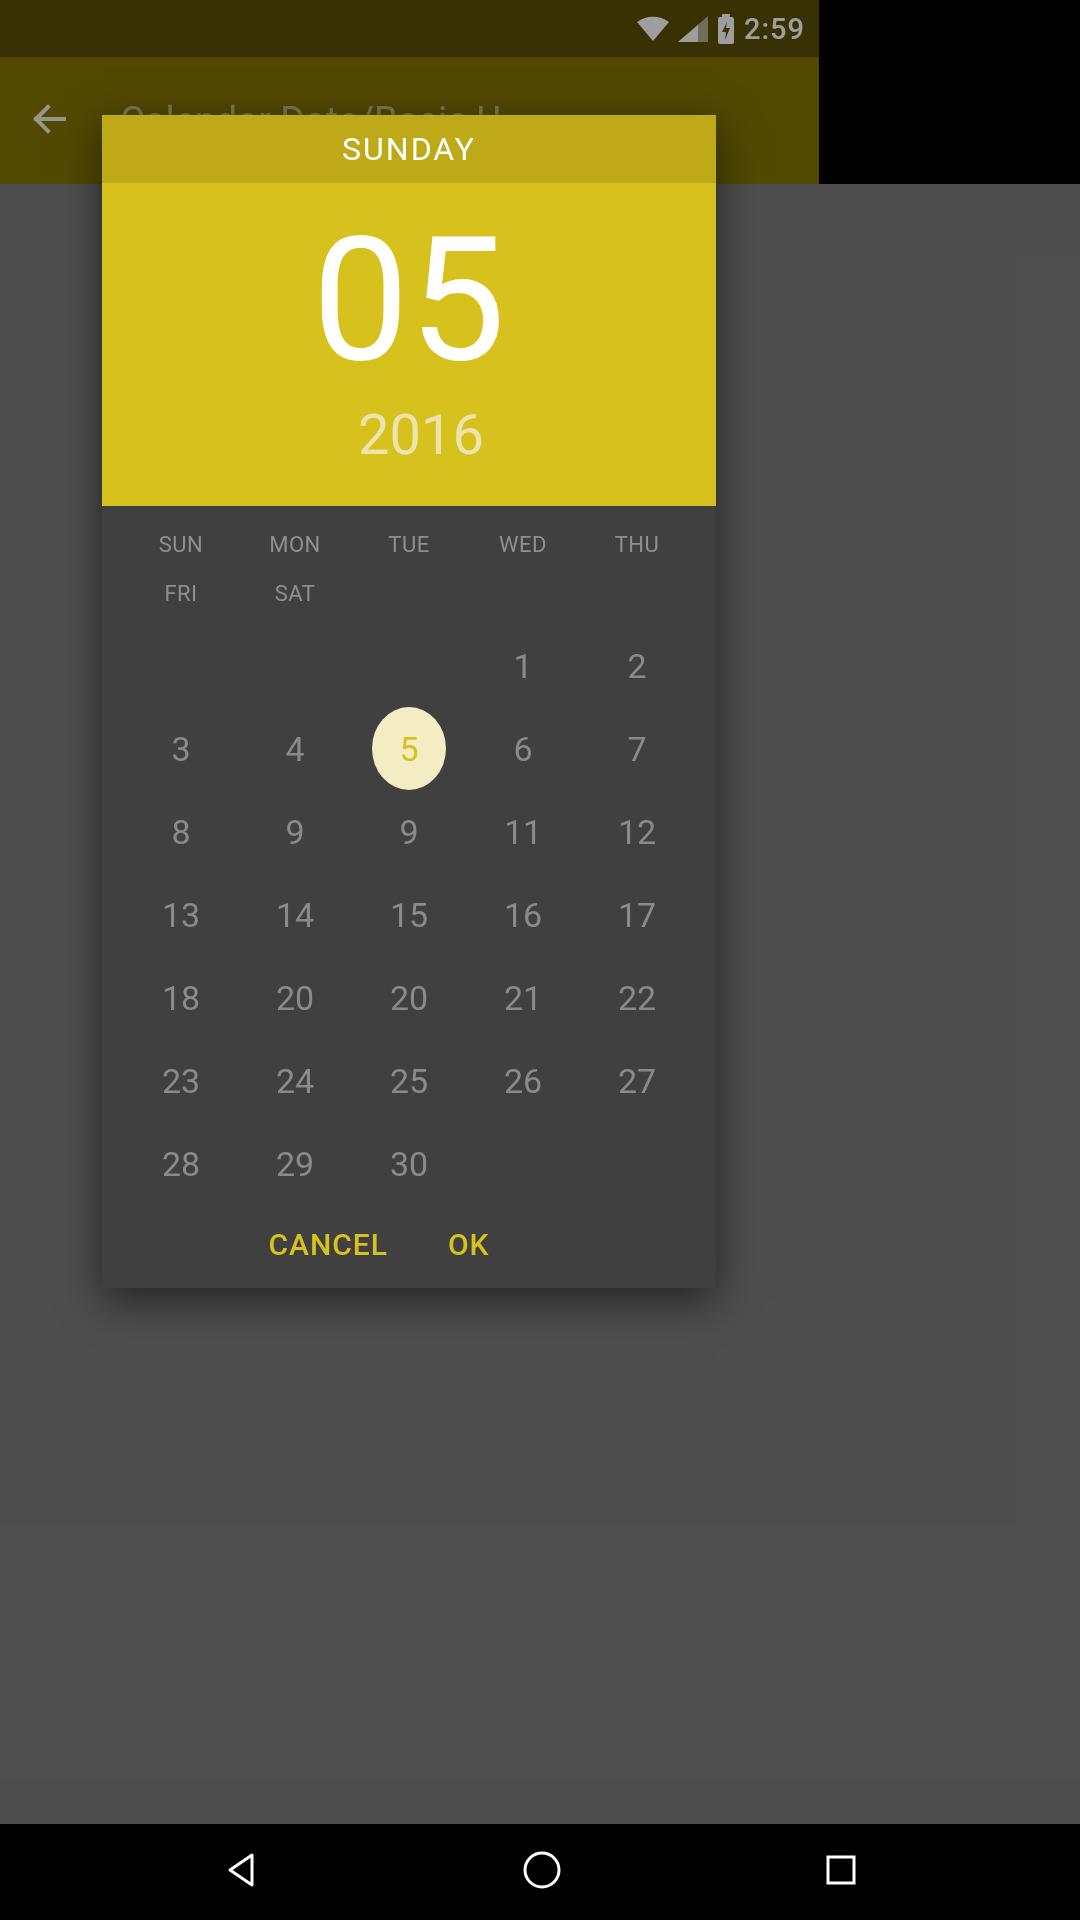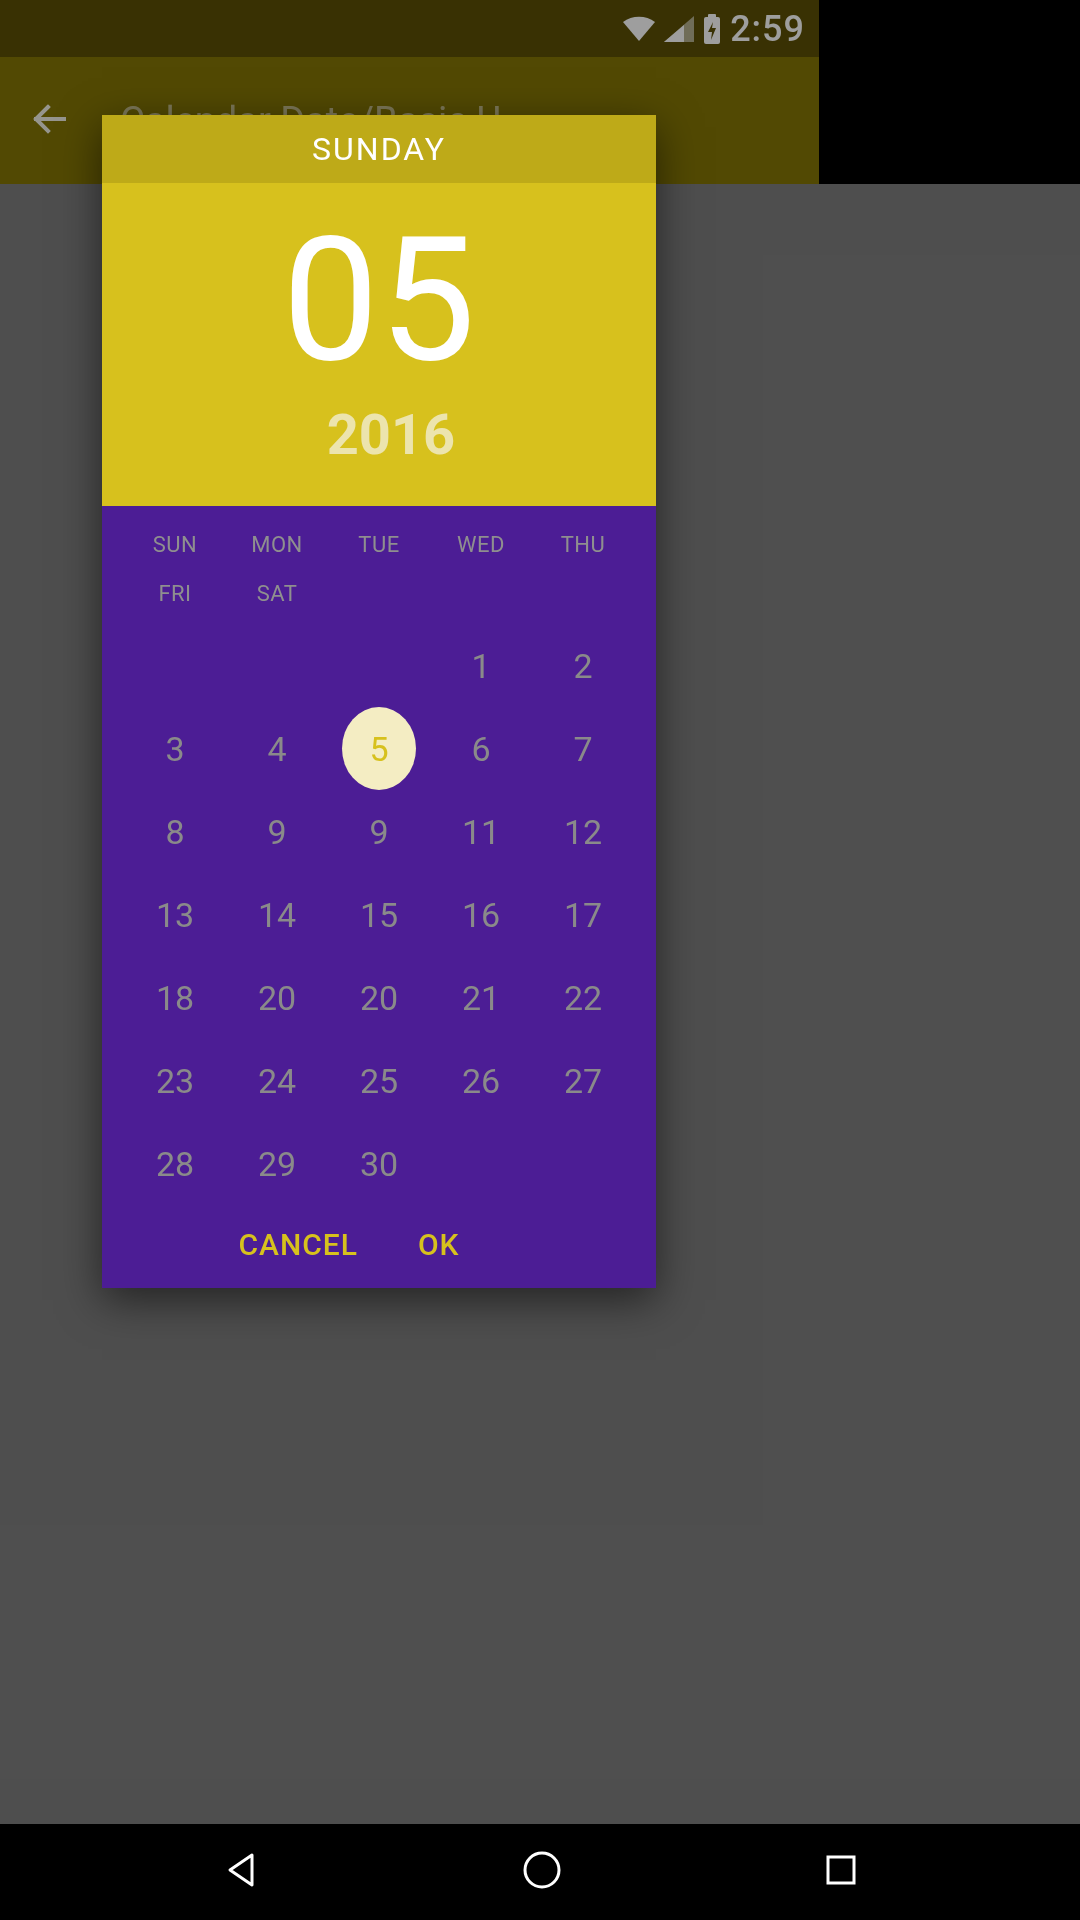--- a/index.html
+++ b/index.html
@@ -2,40 +2,40 @@
 <html><head>
 <meta charset="utf-8">
 <style>
   * { margin: 0; padding: 0; box-sizing: border-box; font-family: Roboto, "Segoe UI", Arial, sans-serif; }
   html, body { width: 819px; height: 1456px; overflow: hidden; }
   body { background: #000; }
 
   
   .status-bar { height: 57px; background: #5c5006; display: flex; align-items: center; justify-content: flex-end; padding-right: 14px; gap: 8px; }
   .status-bar .ico { color: #fff; display: flex; align-items: center; }
-  .status-time { color: #fff; font-size: 36px; font-weight: 500; letter-spacing: 1px; }
+  .status-time { color: #fff; font-size: 29px; font-weight: 500; letter-spacing: 1px; }
 
   
   .app-bar { height: 127px; background: #857606; display: flex; align-items: center; padding-left: 30px; }
   .back-arrow { color: #fff; opacity: 0.9; }
   .app-bar-title { color: #fff; font-size: 38px; margin-left: 50px; opacity: 0.55; white-space: nowrap; overflow: hidden; }
 
   .page-bg { position: absolute; top: 184px; left: 0; right: 0; bottom: 96px; background: #7f7f7f; }
 
   
   .scrim { position: absolute; inset: 0; background: rgba(0,0,0,0.38); } 
 
   
-  .dialog { position: absolute; left: 102px; top: 115px; width: 554px; background: #4c1d95; box-shadow: 0 12px 40px rgba(0,0,0,0.55); }
+  .dialog { position: absolute; left: 102px; top: 115px; width: 614px; background: #404040; box-shadow: 0 12px 40px rgba(0,0,0,0.55); }
   .dlg-dayname { height: 68px; background: #beaa18; display: flex; align-items: center; justify-content: center; }
   .dlg-dayname span { color: #fff; font-size: 32px; letter-spacing: 2px; }
   .dlg-header { background: #d7c11d; text-align: center; padding: 26px 0 38px; }
   .dlg-month { color: #fff; font-size: 56px; font-weight: 400; letter-spacing: 1px; }
   .dlg-day { color: #fff; font-size: 172px; font-weight: 400; line-height: 1.02; margin-top: 4px; }
-  .dlg-year { color: #ece4ad; font-size: 56px; font-weight: 700; margin-top: 14px; padding-left: 24px; }
+  .dlg-year { color: #ece4ad; font-size: 56px; font-weight: 400; margin-top: 14px; padding-left: 24px; }
 
   .cal-wrap { padding: 20px 22px 0; }
   .cal-title { text-align: center; color: #8a8a8a; font-size: 34px; margin-top: 6px; margin-bottom: 14px; }
   .cal-grid { display: grid; grid-template-columns: repeat(5, 1fr); justify-items: center; }
   .cal-wd { color: #8f8f8f; font-size: 22px; font-weight: 400; padding: 6px 0 18px; letter-spacing: 0.5px; }
   .cal-cell { width: 74px; height: 83px; display: flex; align-items: center; justify-content: center; color: #8a8a8a; font-size: 34px; }
   .cal-cell.sel { background: #f4edc3; border-radius: 50%; color: #d7c11d; }
 
   .dlg-actions { display: flex; justify-content: center; gap: 60px; padding: 22px 60px 26px 0; }
   .dlg-btn { color: #d7c11d; font-size: 30px; font-weight: 500; letter-spacing: 1px; background: none; border: none; }

